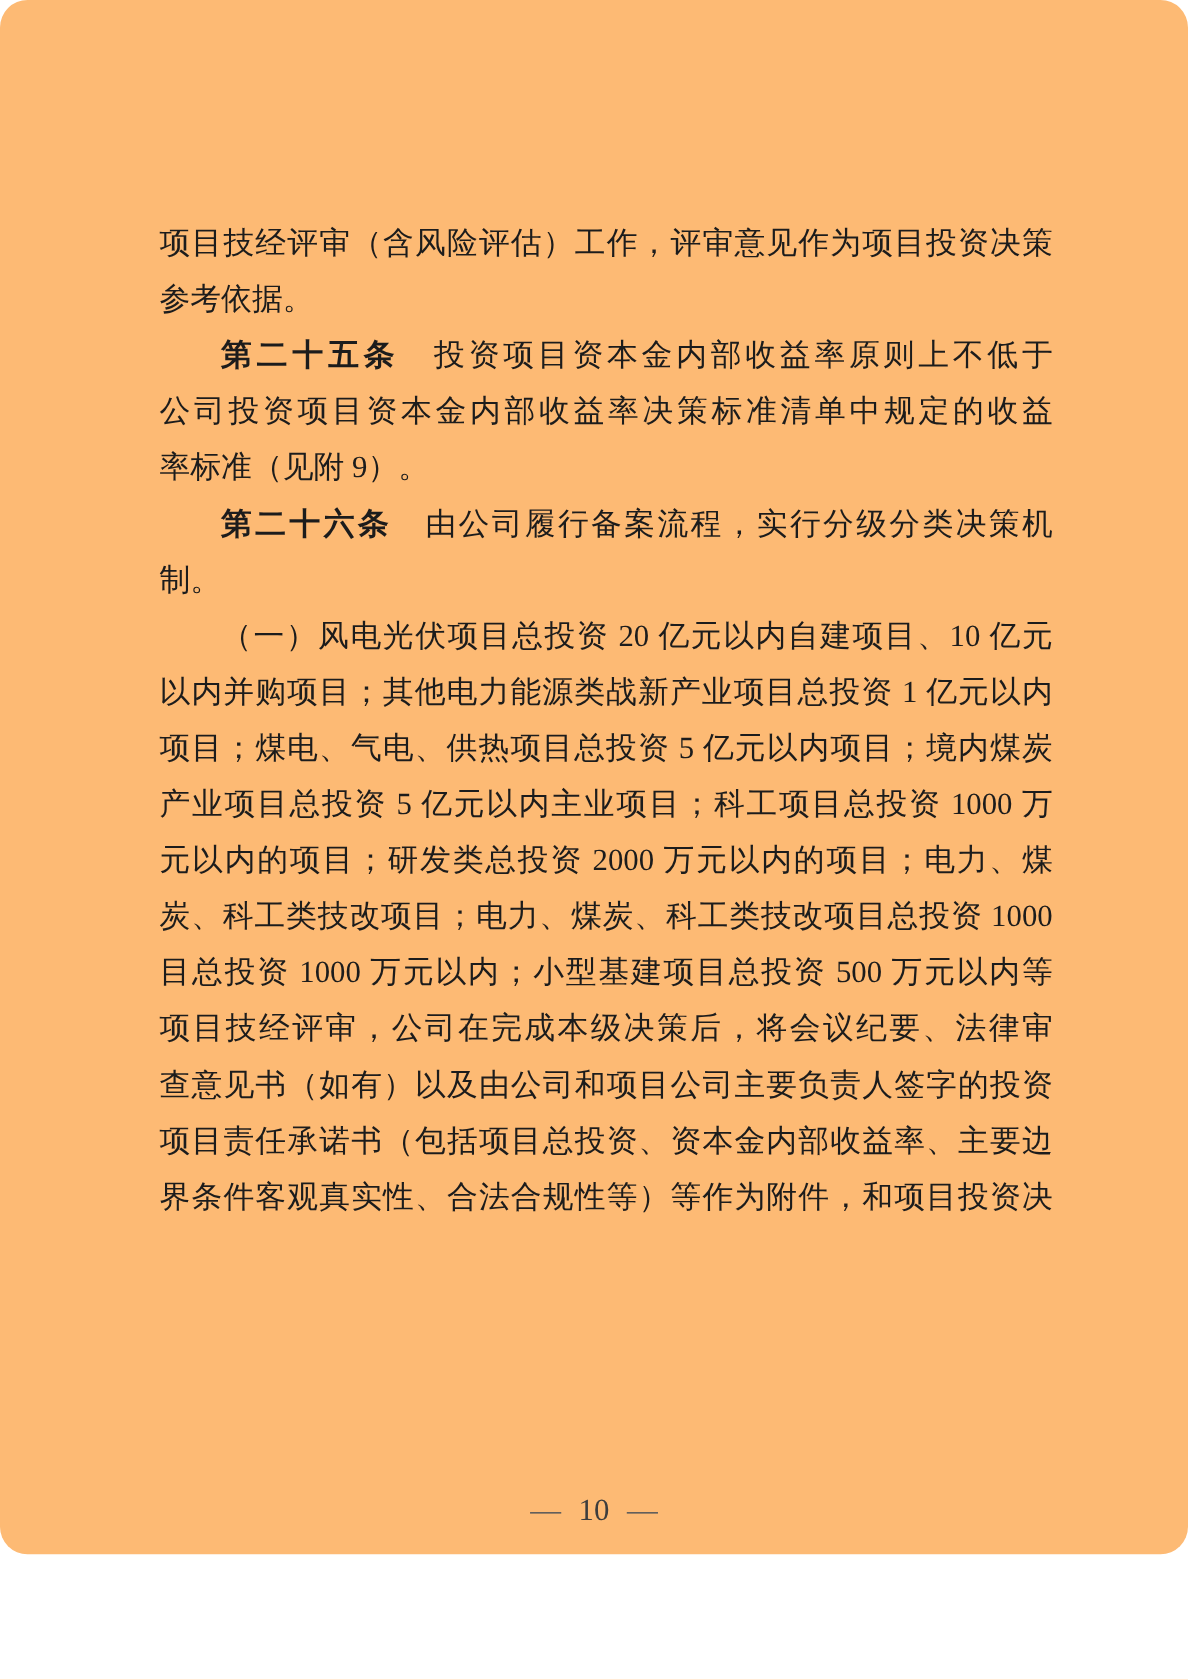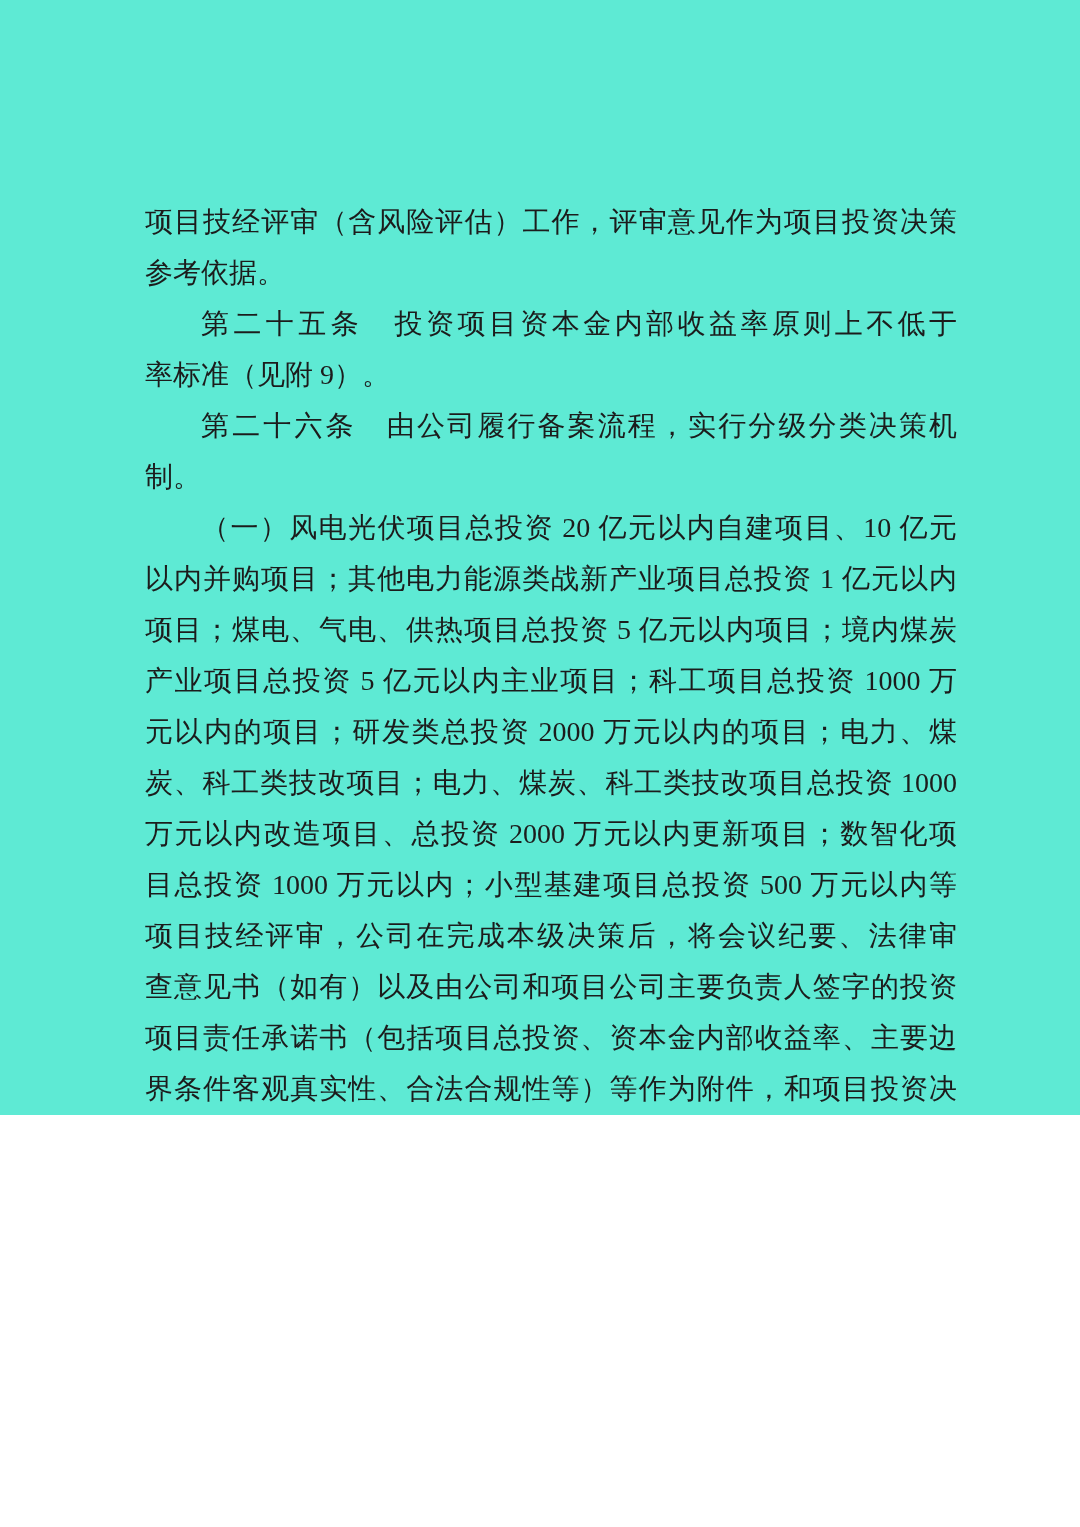--- a/index.html
+++ b/index.html
@@ -6,23 +6,24 @@
   html, body { width: 1080px; height: 1527px; }
   body {
     position: relative;
     background: #ffffff;
     color: #1c1c1c;
     font-family: "Liberation Serif", "DejaVu Serif", serif;
   }
   .page {
     position: absolute;
     left: 0; top: 0;
-    width: 1080px; height: 1115px;
-    background: #5eead4;
+    width: 1080px; height: 1413px;
+    background: #fdba74;
     overflow: hidden;
+    border-radius: 25px;
   }
   .doc {
     position: absolute;
     left: 145px;
     top: 196px;
     width: 812px;
     font-size: 28px;
   }
   .line {
     height: 51px;
@@ -31,21 +32,21 @@
     text-align-last: justify;
     -moz-text-align-last: justify;
   }
   .line.end {
     text-align: right;
     text-align-last: left;
     -moz-text-align-last: left;
   }
   .line.ind { text-indent: 56px; }
   .art {
-    font-weight: 400;
+    font-weight: 700;
     letter-spacing: 1px;
   }
   .footer {
     position: absolute;
     left: 0;
     top: 1348px;
     width: 1080px;
     height: 51px;
     line-height: 51px;
     text-align: center;
@@ -59,32 +60,32 @@
 <body>
 
 <div class="page">
 
   <div class="doc">
 
     <div class="line">项目技经评审（含风险评估）工作，评审意见作为项目投资决策</div>
     <div class="line end">参考依据。</div>
 
     <div class="line ind"><span class="art">第二十五条</span><span>　投资项目资本金内部收益率原则上不低于</span></div>
+    <div class="line">公司投资项目资本金内部收益率决策标准清单中规定的收益</div>
     <div class="line end">率标准（见附 9）。</div>
 
     <div class="line ind"><span class="art">第二十六条</span><span>　由公司履行备案流程，实行分级分类决策机</span></div>
     <div class="line end">制。</div>
 
     <div class="line ind">（一）风电光伏项目总投资 20 亿元以内自建项目、10 亿元</div>
     <div class="line">以内并购项目；其他电力能源类战新产业项目总投资 1 亿元以内</div>
     <div class="line">项目；煤电、气电、供热项目总投资 5 亿元以内项目；境内煤炭</div>
     <div class="line">产业项目总投资 5 亿元以内主业项目；科工项目总投资 1000 万</div>
     <div class="line">元以内的项目；研发类总投资 2000 万元以内的项目；电力、煤</div>
     <div class="line">炭、科工类技改项目；电力、煤炭、科工类技改项目总投资 1000</div>
-    <div class="line">万元以内改造项目、总投资 2000 万元以内更新项目；数智化项</div>
     <div class="line">目总投资 1000 万元以内；小型基建项目总投资 500 万元以内等</div>
     <div class="line">项目技经评审，公司在完成本级决策后，将会议纪要、法律审</div>
     <div class="line">查意见书（如有）以及由公司和项目公司主要负责人签字的投资</div>
     <div class="line">项目责任承诺书（包括项目总投资、资本金内部收益率、主要边</div>
     <div class="line">界条件客观真实性、合法合规性等）等作为附件，和项目投资决</div>
 
   </div>
 
   <div class="footer">
     <span class="dash">—</span><span class="pagenum">10</span><span class="dash">—</span>

